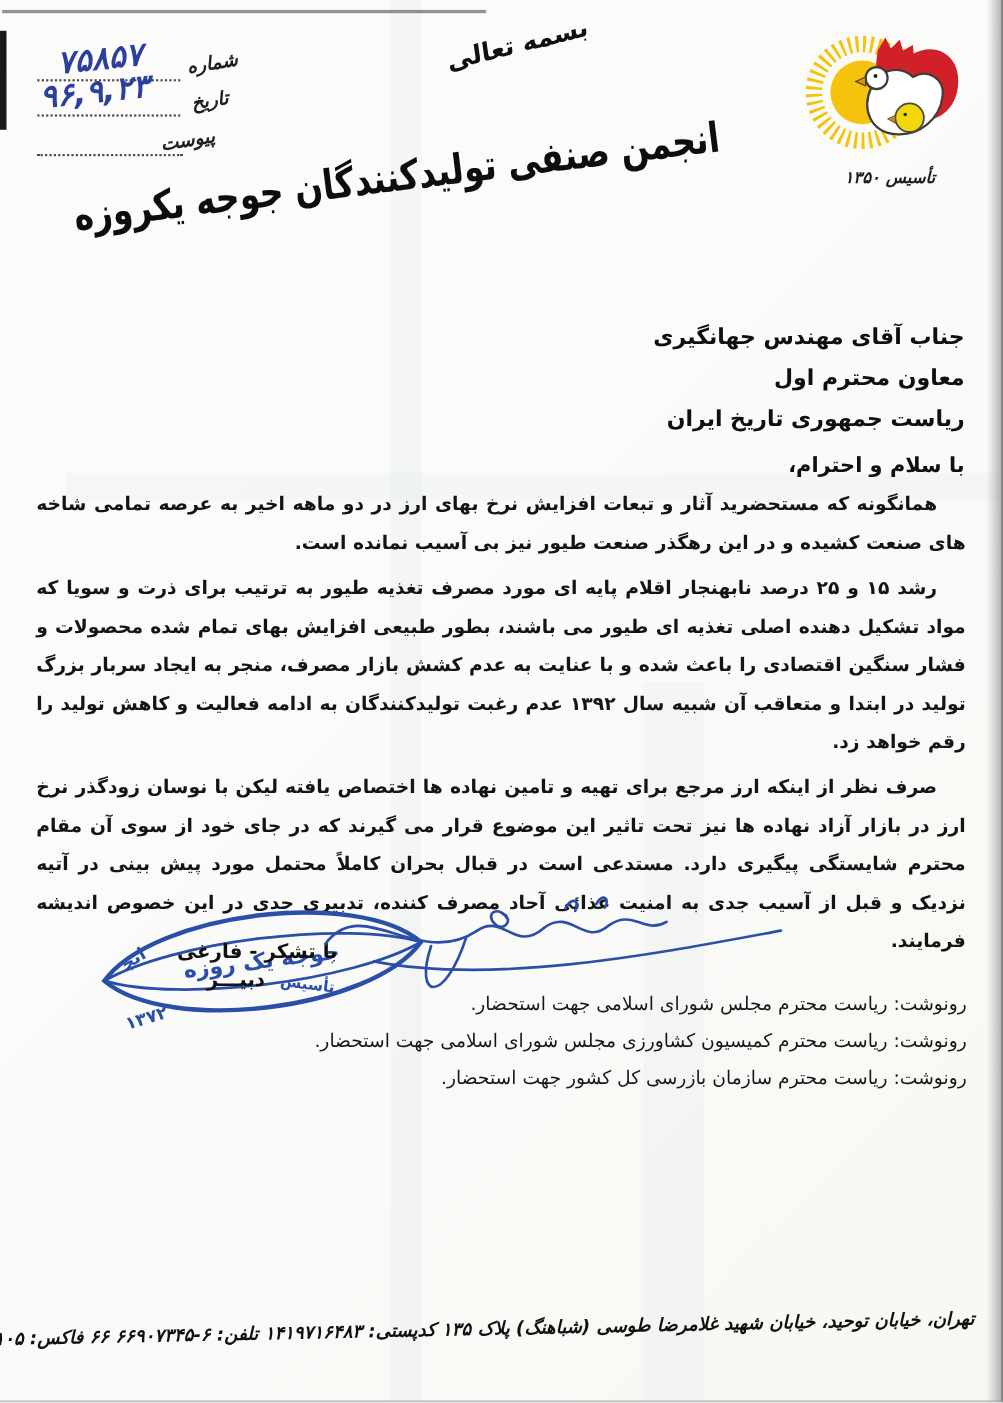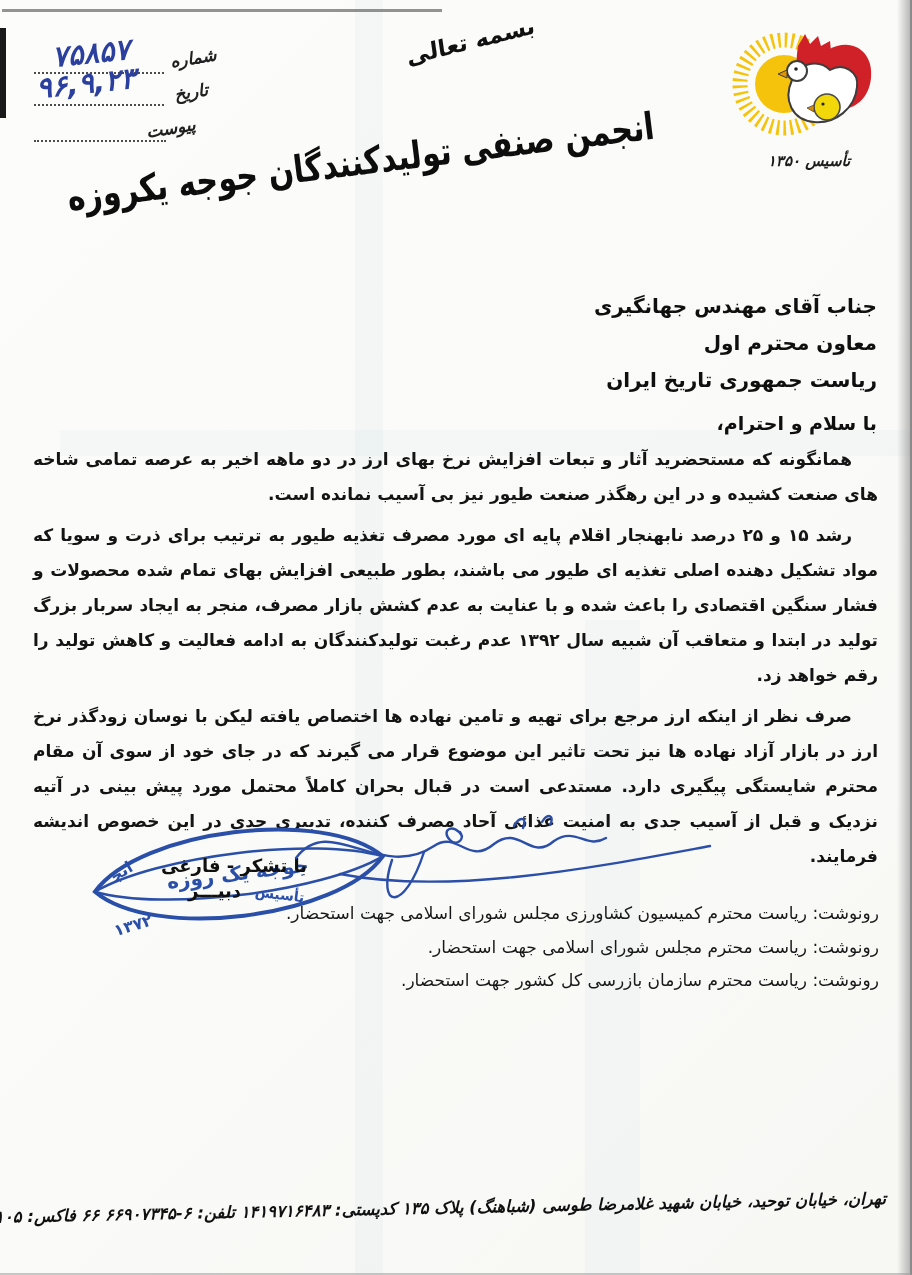--- a/index.html
+++ b/index.html
@@ -159,20 +159,20 @@
       <path d="M14,72 C48,26 98,96 152,60 C176,44 186,80 212,58 C238,38 248,76 272,55 C294,40 304,64 324,52"></path>
       <path d="M58,88 C170,110 320,80 428,60"></path>
       <path d="M142,66 C122,128 94,122 110,74"></path>
       <path d="M232,40 c6,-11 14,-8 9,2"></path>
       <path d="M260,36 c6,-10 13,-6 8,3"></path>
       <path d="M180,50 c-8,-14 -22,-6 -12,4 c6,6 16,0 10,-8"></path>
     </g>
   </svg>
 
   <div class="cc">
+    <div>رونوشت: ریاست محترم مجلس شورای اسلامی جهت استحضار.</div>
     <div>رونوشت: ریاست محترم کمیسیون کشاورزی مجلس شورای اسلامی جهت استحضار.</div>
-    <div>رونوشت: ریاست محترم مجلس شورای اسلامی جهت استحضار.</div>
     <div>رونوشت: ریاست محترم سازمان بازرسی کل کشور جهت استحضار.</div>
   </div>
 
   <div class="footer">تهران، خیابان توحید، خیابان شهید غلامرضا طوسی (شباهنگ) پلاک ۱۳۵ کدپستی: ۱۴۱۹۷۱۶۴۸۳ تلفن: ۶-۶۶۹۰۷۳۴۵ ۶۶ فاکس: ۶۶۹۳۸۱۰۵</div>
 
 </div>
 
 </body></html>

